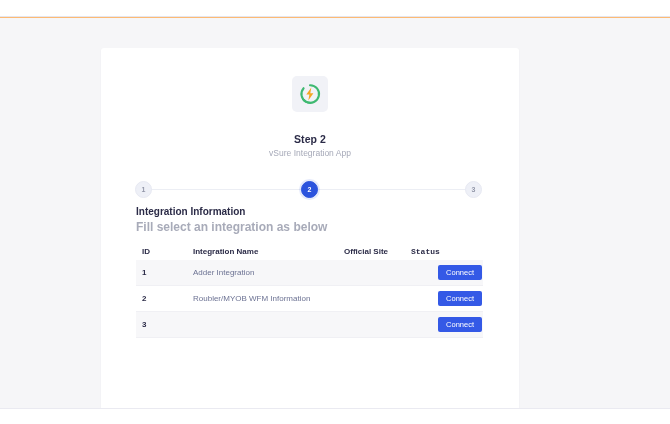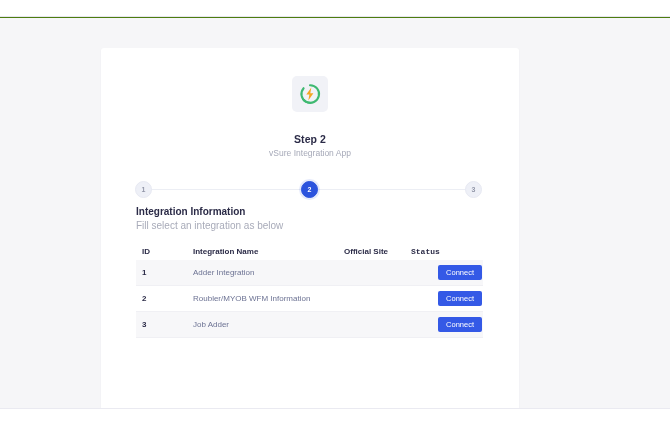--- a/index.html
+++ b/index.html
@@ -15,21 +15,21 @@
     background: #ffffff;
     color: #32325d;
     -webkit-font-smoothing: antialiased;
   }
 
   
   .viewport {
     position: relative;
     width: 670px;
     height: 424px;
-    background: #4d7c0f;
+    background: #fdba74;
   }
 
   .top-bar {
     position: absolute;
     left: 0; top: 0;
     width: 670px;
     height: 17px;
     background: #ffffff;
     border-bottom: 1px solid #e6e6ec;
   }
@@ -147,22 +147,23 @@
     left: 35px;
     top: 158px;
     font-size: 10px;
     font-weight: bold;
     color: #2b2b47;
   }
   .sec-sub {
     position: absolute;
     left: 35px;
     top: 172px;
-    font-size: 10px;
+    font-size: 12px;
     color: #a8abb9;
+    font-weight: bold;
   }
 
   
   .table {
     position: absolute;
     left: 35px;
     top: 194px;
     width: 347px;
   }
   .trow {
@@ -286,21 +287,20 @@
           <div class="c-id">2</div>
           <div class="c-name">Roubler/MYOB WFM Information</div>
           <div class="c-site"></div>
           <div class="c-stat">
             <button class="btn-connect">Connect</button>
           </div>
         </div>
 
         <div class="trow tbody-row stripe">
           <div class="c-id">3</div>
-          <div class="c-name">Job Adder</div>
           <div class="c-site"></div>
           <div class="c-stat">
             <button class="btn-connect">Connect</button>
           </div>
         </div>
 
       </div>
 
 
     </div>

